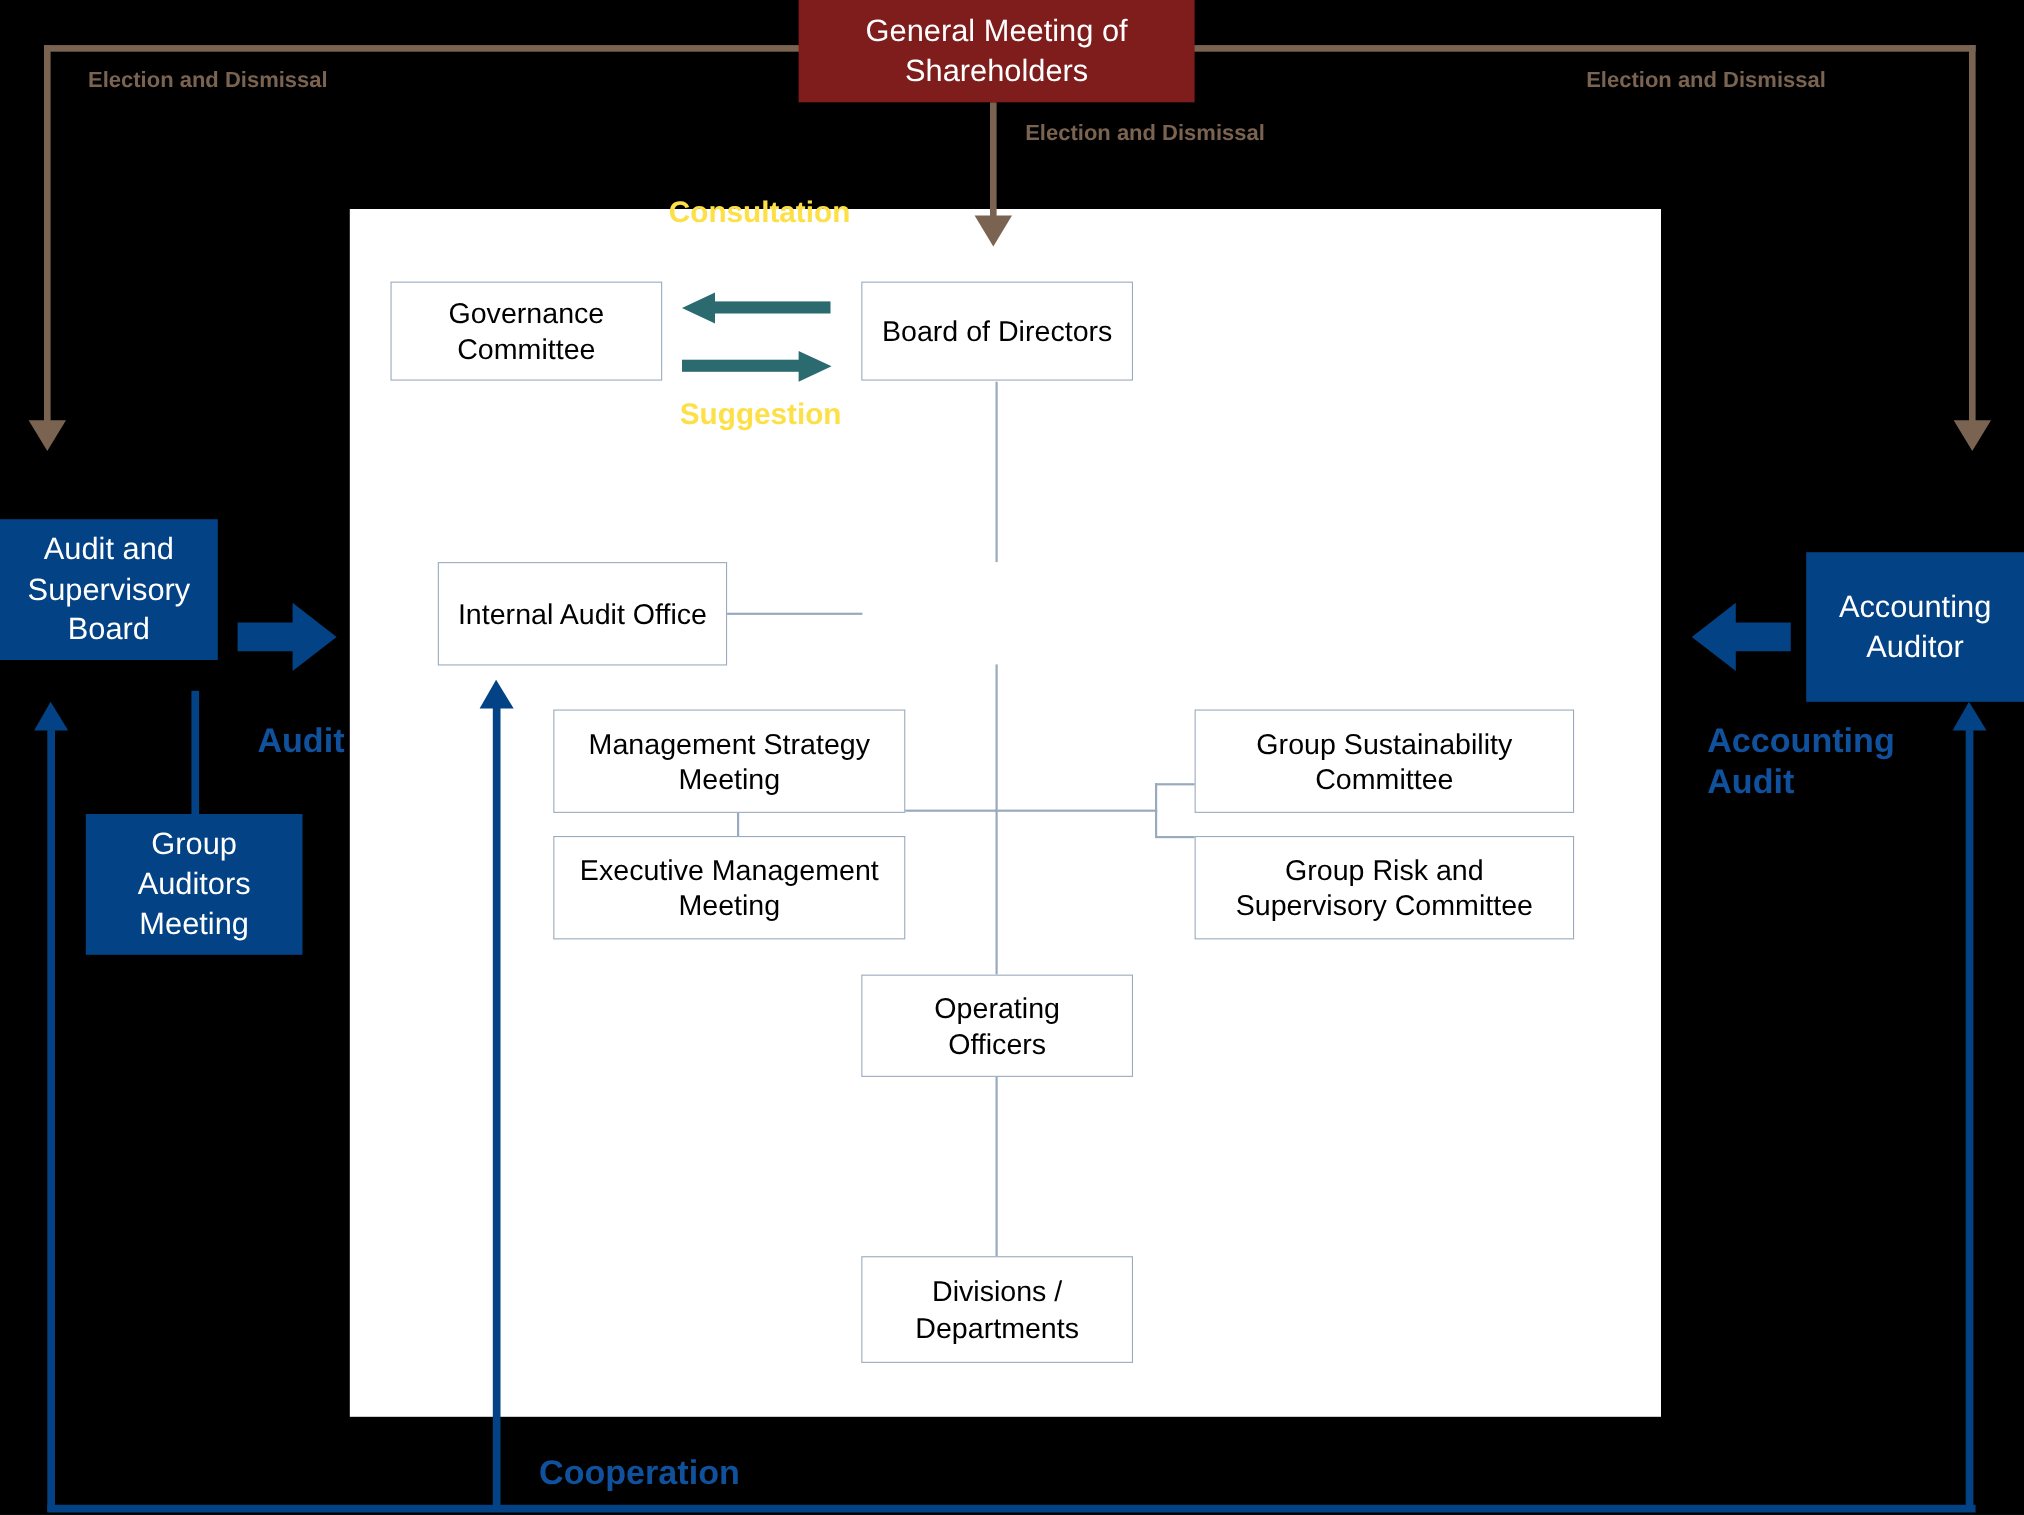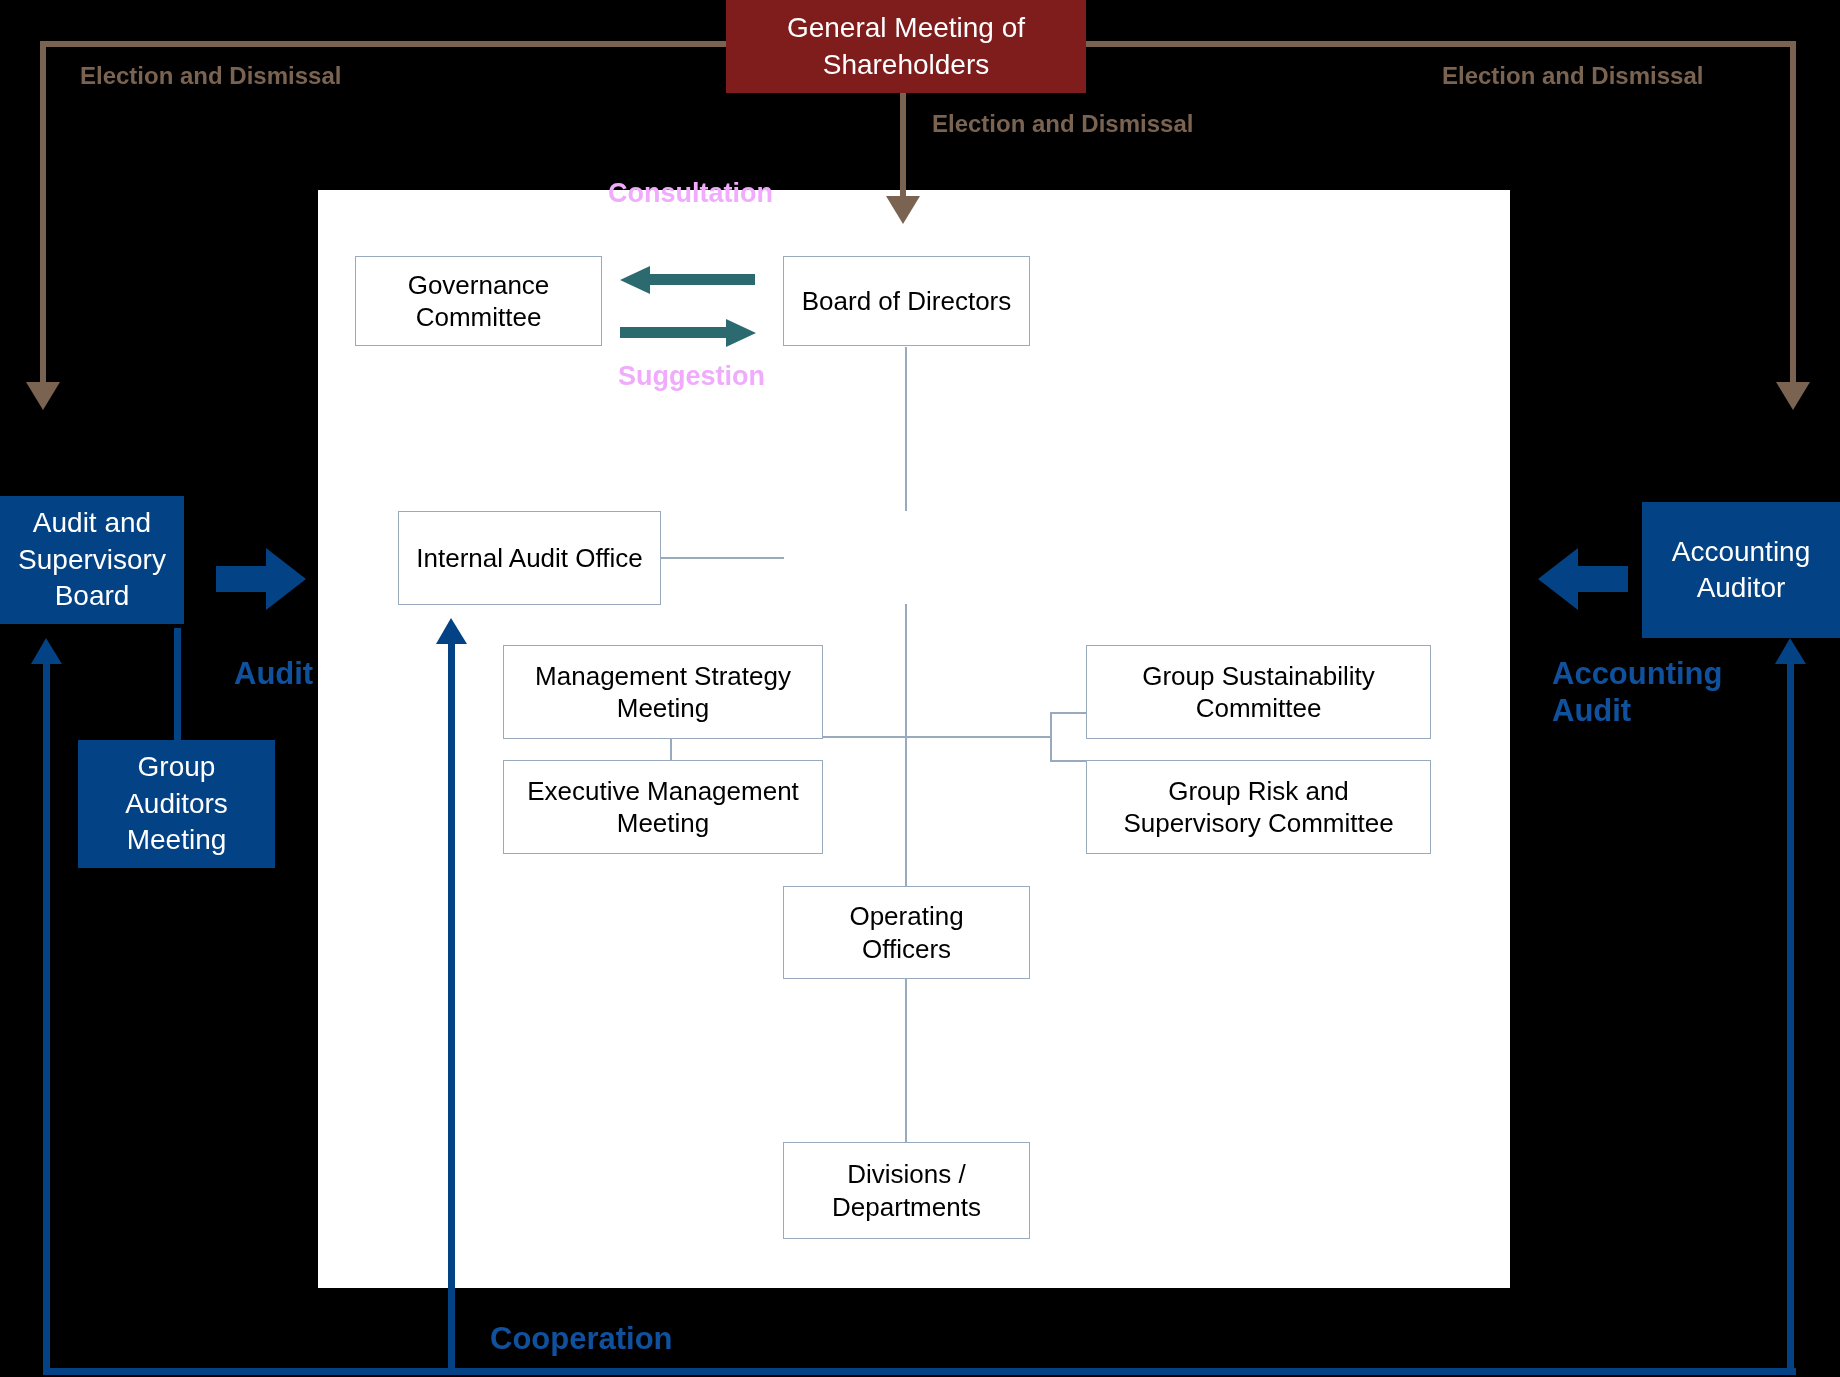--- a/index.html
+++ b/index.html
@@ -14,22 +14,22 @@
         color:#000;font-size:26px;line-height:1.25;box-sizing:border-box;padding:2px 6px;}
   
   .brownbox{position:absolute;background:#7f1d1d;color:#fff;display:flex;
         align-items:center;justify-content:center;text-align:center;
         font-size:28px;line-height:1.3;box-sizing:border-box;}
   .bluebox{position:absolute;background:#034284;color:#fff;display:flex;
         align-items:center;justify-content:center;text-align:center;
         font-size:28px;line-height:1.3;box-sizing:border-box;}
   
   .lbl{position:absolute;font-weight:bold;white-space:nowrap;}
-  .lbl-brown{color:#7a6451;font-size:24px;}
-  .lbl-teal{color:#f0abfc;font-size:27px;}
+  .lbl-brown{color:#7a6451;font-size:20px;}
+  .lbl-teal{color:#fde047;font-size:27px;}
   .lbl-blue{color:#10519e;font-size:31px;line-height:1.2;margin-left:12px;}
   
   .ln{position:absolute;}
   .brown{background:#7a6451;}
   .blue{background:#034284;}
   .thin{background:#9aaabd;}
   .teal{background:#2b6b70;}
   svg{display:block;overflow:visible;}
 </style>
 </head>
@@ -62,21 +62,21 @@
     <div>
       <div>General Meeting of</div>
       <div>Shareholders</div>
     </div>
   </div>
 
   <div class="lbl lbl-brown" style="left:80px;top:62px;">Election and Dismissal</div>
   <div class="lbl lbl-brown" style="left:932px;top:110px;">Election and Dismissal</div>
   <div class="lbl lbl-brown" style="left:1442px;top:62px;">Election and Dismissal</div>
 
-  <div class="bluebox" style="left:0px;top:496px;width:184px;height:128px;">
+  <div class="bluebox" style="left:0px;top:472px;width:198px;height:128px;">
     <div>
       <div>Audit and</div>
       <div>Supervisory</div>
       <div>Board</div>
     </div>
   </div>
 
   <svg class="abs" style="left:216px;top:548px;" width="90" height="62">
     <polygon points="0,18 50,18 50,0 90,31 50,62 50,44 0,44" fill="#034284"></polygon>
   </svg>

